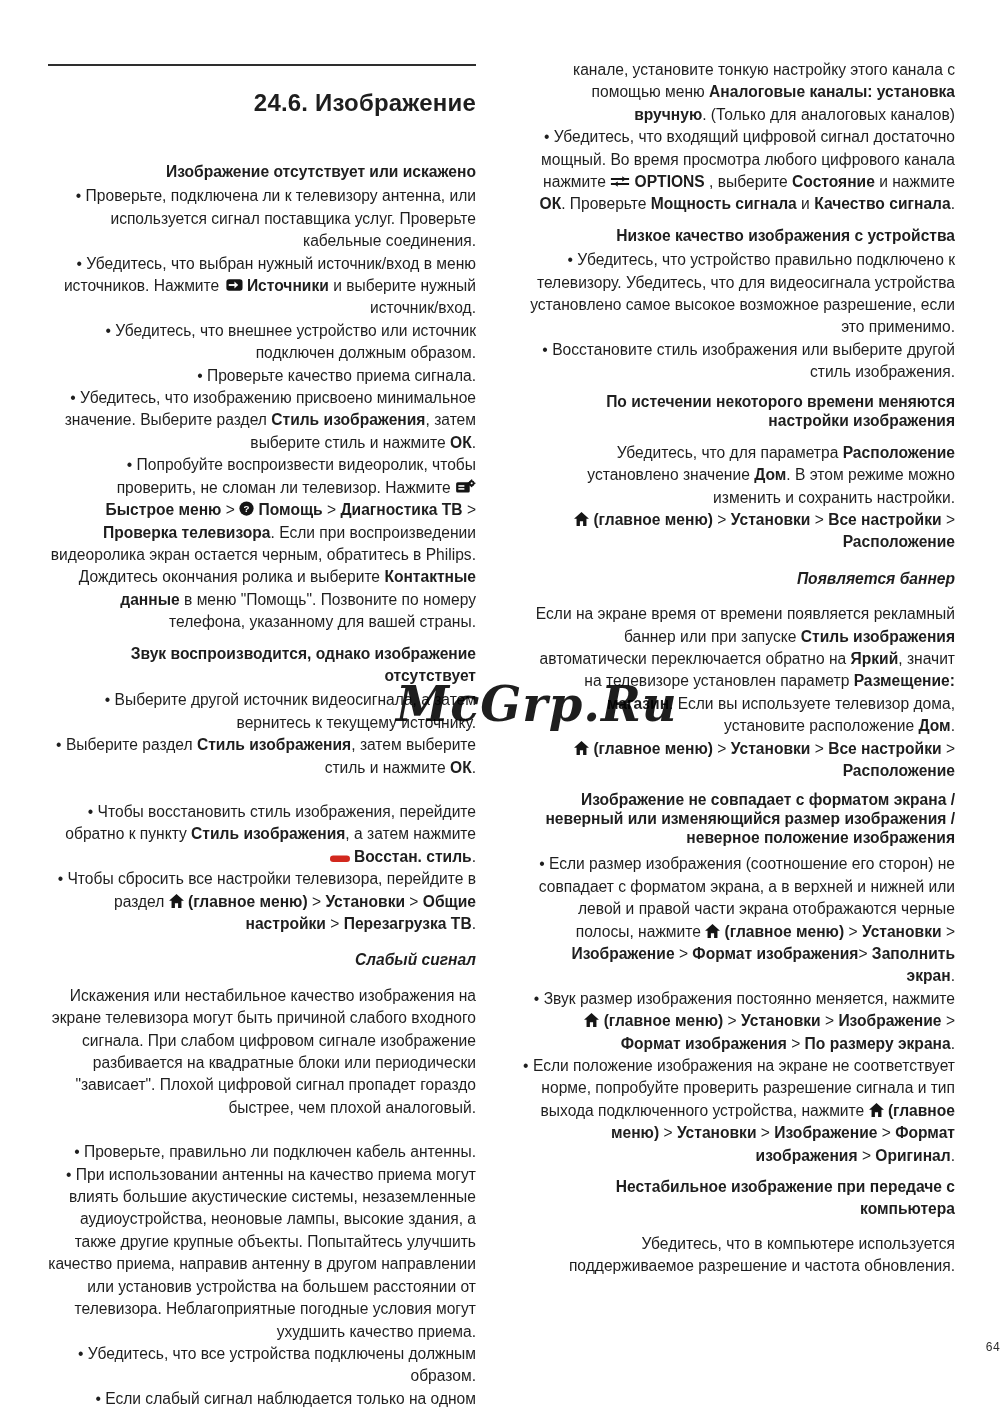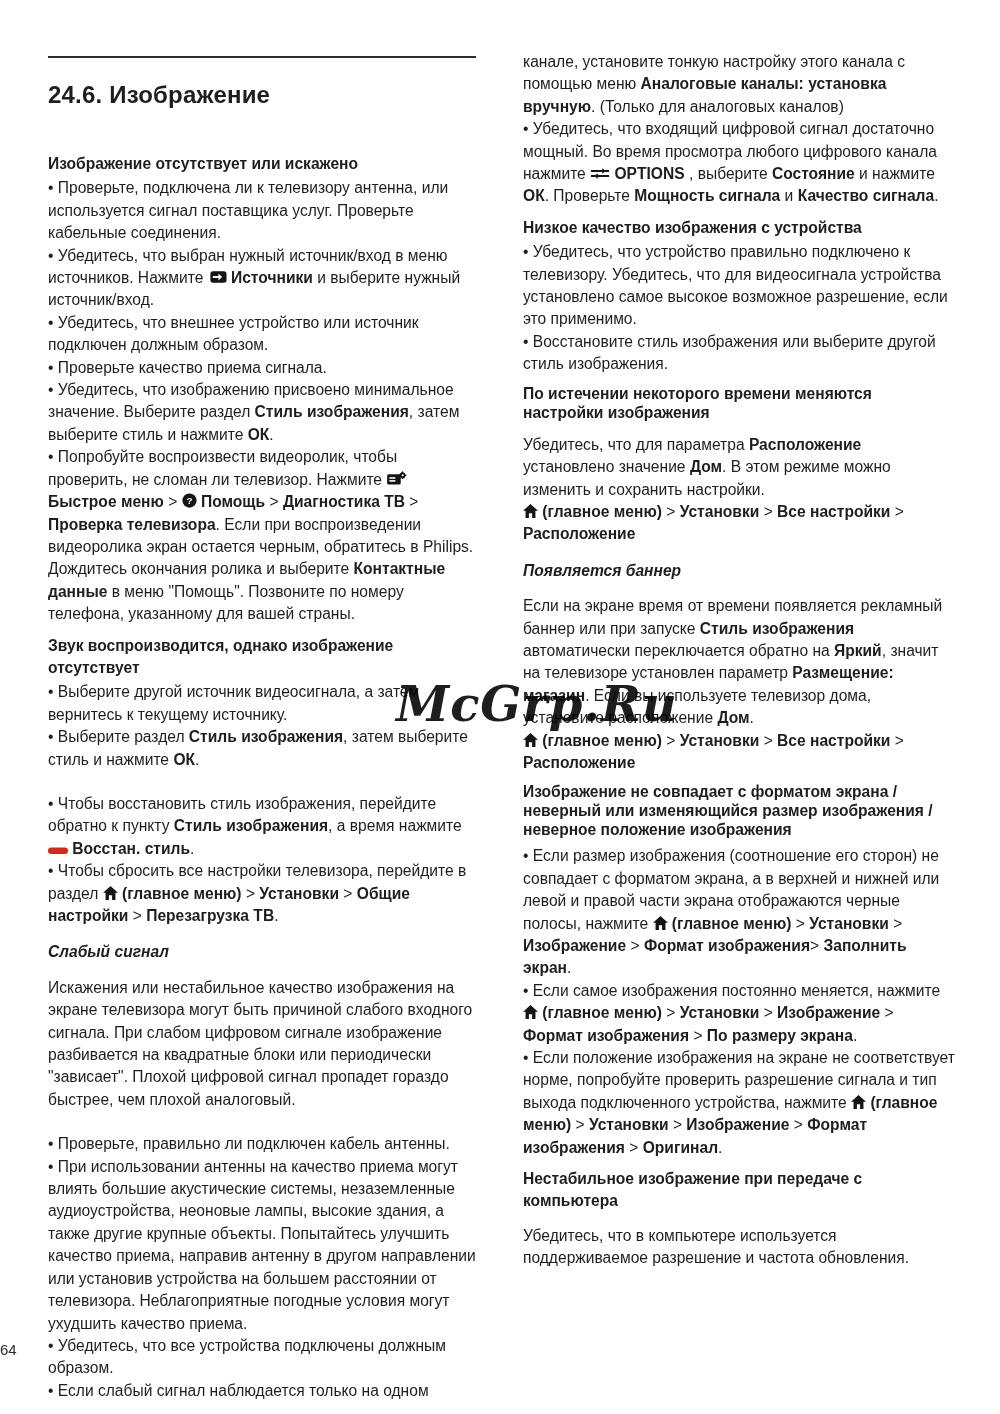--- a/index.html
+++ b/index.html
@@ -2,21 +2,21 @@
 <html><head>
 <meta charset="utf-8">
 <style>
   html,body{margin:0;padding:0;}
   body{
     width:1000px;height:1414px;position:relative;background:#ffffff;
     font-family:"Liberation Sans","DejaVu Sans",sans-serif;
     color:#1e1e1e;overflow:hidden;
   }
   .page{position:absolute;inset:0;background:#fff;}
-  .col{position:absolute;top:0;font-size:15.6px;line-height:22.4px;text-align:left;}
+  .col{position:absolute;top:8px;font-size:15.6px;line-height:22.4px;text-align:right;}
   .col-left{left:48px;width:428px;}
   .col-right{left:523px;width:432px;padding-top:51px;box-sizing:border-box;}
   .rule{border:none;border-top:2.5px solid #2e2e2e;margin:56px 0 0 0;}
   .title{font-size:24px;line-height:34px;font-weight:700;margin:20px 0 41px 0;letter-spacing:.2px;}
   .h{font-weight:700;margin:9px 0 2px;}
   .h.multi{line-height:19px;margin:8px 0 6px;}
   .h.spaced{margin:14px 0 13px;font-style:italic;}
   .p{margin:0;}
   .nav{margin:0;}
   .gap{margin-top:22px;}
@@ -24,21 +24,21 @@
   .gap-sm{margin-top:12px;}
   .b{font-weight:700;}
   .icon{display:inline-block;vertical-align:-1px;line-height:0;}
   .icon svg{display:inline-block;}
   .watermark{
     position:absolute;left:396px;top:678px;z-index:6;
     font-family:"DejaVu Serif",serif;font-style:italic;font-weight:700;
     font-size:48px;line-height:52px;color:#000000;letter-spacing:1px;opacity:.88;
     pointer-events:none;
   }
-  .pageno{position:absolute;left:0;right:0;top:1341px;text-align:left;font-size:15px;color:#2b2b2b;}
+  .pageno{position:absolute;left:0;right:0;top:1341px;text-align:right;font-size:12px;color:#2b2b2b;font-family:Liberation Mono, monospace;}
 </style>
 </head>
 <body>
 
 <div class="page">
 
   <div class="col col-left">
     <hr class="rule">
     <div class="title">24.6. Изображение</div>
     <div id="left-blocks">
@@ -64,21 +64,21 @@
                 <rect x="14.4" y="1.9" width="1.3" height="5.6" transform="rotate(-45 17.6 4.6)"></rect>
               </g>
               <circle cx="17.6" cy="4.6" r="1.1" fill="#fff"></circle>
             </svg></span><span> </span><span class="b">Быстрое меню</span><span> &gt; </span><span class="icon"><svg width="15" height="15" viewBox="0 0 16 16">
               <circle cx="8" cy="8" r="7.6" fill="#151515"></circle>
               <text x="8" y="11.6" font-size="10.5" font-weight="bold" fill="#fff" text-anchor="middle" font-family="Liberation Sans,sans-serif">?</text>
             </svg></span><span> </span><span class="b">Помощь</span><span> &gt; </span><span class="b">Диагностика ТВ</span><span> &gt; </span><span class="b">Проверка телевизора</span><span>. Если при воспроизведении видеоролика экран остается черным, обратитесь в Philips. Дождитесь окончания ролика и выберите </span><span class="b">Контактные данные</span><span> в меню "Помощь". Позвоните по номеру телефона, указанному для вашей страны.</span></p>
         <p class="h"><span class="b">Звук воспроизводится, однако изображение отсутствует</span></p>
         <p class="p">• Выберите другой источник видеосигнала, а затем вернитесь к текущему источнику.</p>
         <p class="p"><span>• Выберите раздел </span><span class="b">Стиль изображения</span><span>, затем выберите стиль и нажмите </span><span class="b">ОК</span><span>.</span></p>
-        <p class="p gap"><span>• Чтобы восстановить стиль изображения, перейдите обратно к пункту </span><span class="b">Стиль изображения</span><span>, а время нажмите </span><span class="icon"><svg width="20" height="8" viewBox="0 0 20 8">
+        <p class="p gap"><span>• Чтобы восстановить стиль изображения, перейдите обратно к пункту </span><span class="b">Стиль изображения</span><span>, а затем нажмите </span><span class="icon"><svg width="20" height="8" viewBox="0 0 20 8">
               <rect x="0" y="0.5" width="20" height="6.5" rx="3.2" fill="#d2281e"></rect>
             </svg></span><span> </span><span class="b">Восстан. стиль</span><span>.</span></p>
         <p class="p"><span>• Чтобы сбросить все настройки телевизора, перейдите в раздел </span><span class="icon"><svg width="15" height="14" viewBox="0 0 16 15">
               <path d="M8 0 16 7.2 13.3 7.2 13.3 15 9.7 15 9.7 9.8 6.3 9.8 6.3 15 2.7 15 2.7 7.2 0 7.2 Z" fill="#151515"></path>
             </svg></span><span> </span><span class="b">(главное меню)</span><span> &gt; </span><span class="b">Установки</span><span> &gt; </span><span class="b">Общие настройки</span><span> &gt; </span><span class="b">Перезагрузка ТВ</span><span>.</span></p>
         <p class="h spaced"><span class="b">Слабый сигнал</span></p>
         <p class="p">Искажения или нестабильное качество изображения на экране телевизора могут быть причиной слабого входного сигнала. При слабом цифровом сигнале изображение разбивается на квадратные блоки или периодически "зависает". Плохой цифровой сигнал пропадет гораздо быстрее, чем плохой аналоговый.</p>
         <p class="p gap">• Проверьте, правильно ли подключен кабель антенны.</p>
         <p class="p">• При использовании антенны на качество приема могут влиять большие акустические системы, незаземленные аудиоустройства, неоновые лампы, высокие здания, а также другие крупные объекты. Попытайтесь улучшить качество приема, направив антенну в другом направлении или установив устройства на большем расстоянии от телевизора. Неблагоприятные погодные условия могут ухудшить качество приема.</p>
         <p class="p">• Убедитесь, что все устройства подключены должным образом.</p>
@@ -104,21 +104,21 @@
             </svg></span><span> </span><span class="b">(главное меню)</span><span> &gt; </span><span class="b">Установки</span><span> &gt; </span><span class="b">Все настройки</span><span> &gt; </span><span class="b">Расположение</span></p>
         <p class="h spaced"><span class="b">Появляется баннер</span></p>
         <p class="p"><span>Если на экране время от времени появляется рекламный баннер или при запуске </span><span class="b">Стиль изображения</span><span> автоматически переключается обратно на </span><span class="b">Яркий</span><span>, значит на телевизоре установлен параметр </span><span class="b">Размещение: магазин</span><span>. Если вы используете телевизор дома, установите расположение </span><span class="b">Дом</span><span>.</span></p>
         <p class="nav"><span class="icon"><svg width="15" height="14" viewBox="0 0 16 15">
               <path d="M8 0 16 7.2 13.3 7.2 13.3 15 9.7 15 9.7 9.8 6.3 9.8 6.3 15 2.7 15 2.7 7.2 0 7.2 Z" fill="#151515"></path>
             </svg></span><span> </span><span class="b">(главное меню)</span><span> &gt; </span><span class="b">Установки</span><span> &gt; </span><span class="b">Все настройки</span><span> &gt; </span><span class="b">Расположение</span></p>
         <p class="h multi"><span class="b">Изображение не совпадает с форматом экрана / неверный или изменяющийся размер изображения / неверное положение изображения</span></p>
         <p class="p"><span>• Если размер изображения (соотношение его сторон) не совпадает с форматом экрана, а в верхней и нижней или левой и правой части экрана отображаются черные полосы, нажмите </span><span class="icon"><svg width="15" height="14" viewBox="0 0 16 15">
               <path d="M8 0 16 7.2 13.3 7.2 13.3 15 9.7 15 9.7 9.8 6.3 9.8 6.3 15 2.7 15 2.7 7.2 0 7.2 Z" fill="#151515"></path>
             </svg></span><span> </span><span class="b">(главное меню)</span><span> &gt; </span><span class="b">Установки</span><span> &gt; </span><span class="b">Изображение</span><span> &gt; </span><span class="b">Формат изображения</span><span>&gt; </span><span class="b">Заполнить экран</span><span>.</span></p>
-        <p class="p"><span>• Если самое изображения постоянно меняется, нажмите </span><span class="icon"><svg width="15" height="14" viewBox="0 0 16 15">
+        <p class="p"><span>• Звук размер изображения постоянно меняется, нажмите </span><span class="icon"><svg width="15" height="14" viewBox="0 0 16 15">
               <path d="M8 0 16 7.2 13.3 7.2 13.3 15 9.7 15 9.7 9.8 6.3 9.8 6.3 15 2.7 15 2.7 7.2 0 7.2 Z" fill="#151515"></path>
             </svg></span><span> </span><span class="b">(главное меню)</span><span> &gt; </span><span class="b">Установки</span><span> &gt; </span><span class="b">Изображение</span><span> &gt; </span><span class="b">Формат изображения</span><span> &gt; </span><span class="b">По размеру экрана</span><span>.</span></p>
         <p class="p"><span>• Если положение изображения на экране не соответствует норме, попробуйте проверить разрешение сигнала и тип выхода подключенного устройства, нажмите </span><span class="icon"><svg width="15" height="14" viewBox="0 0 16 15">
               <path d="M8 0 16 7.2 13.3 7.2 13.3 15 9.7 15 9.7 9.8 6.3 9.8 6.3 15 2.7 15 2.7 7.2 0 7.2 Z" fill="#151515"></path>
             </svg></span><span> </span><span class="b">(главное меню)</span><span> &gt; </span><span class="b">Установки</span><span> &gt; </span><span class="b">Изображение</span><span> &gt; </span><span class="b">Формат изображения</span><span> &gt; </span><span class="b">Оригинал</span><span>.</span></p>
         <p class="h"><span class="b">Нестабильное изображение при передаче с компьютера</span></p>
         <p class="p gap-sm">Убедитесь, что в компьютере используется поддерживаемое разрешение и частота обновления.</p>
       </div>
   </div>
 

